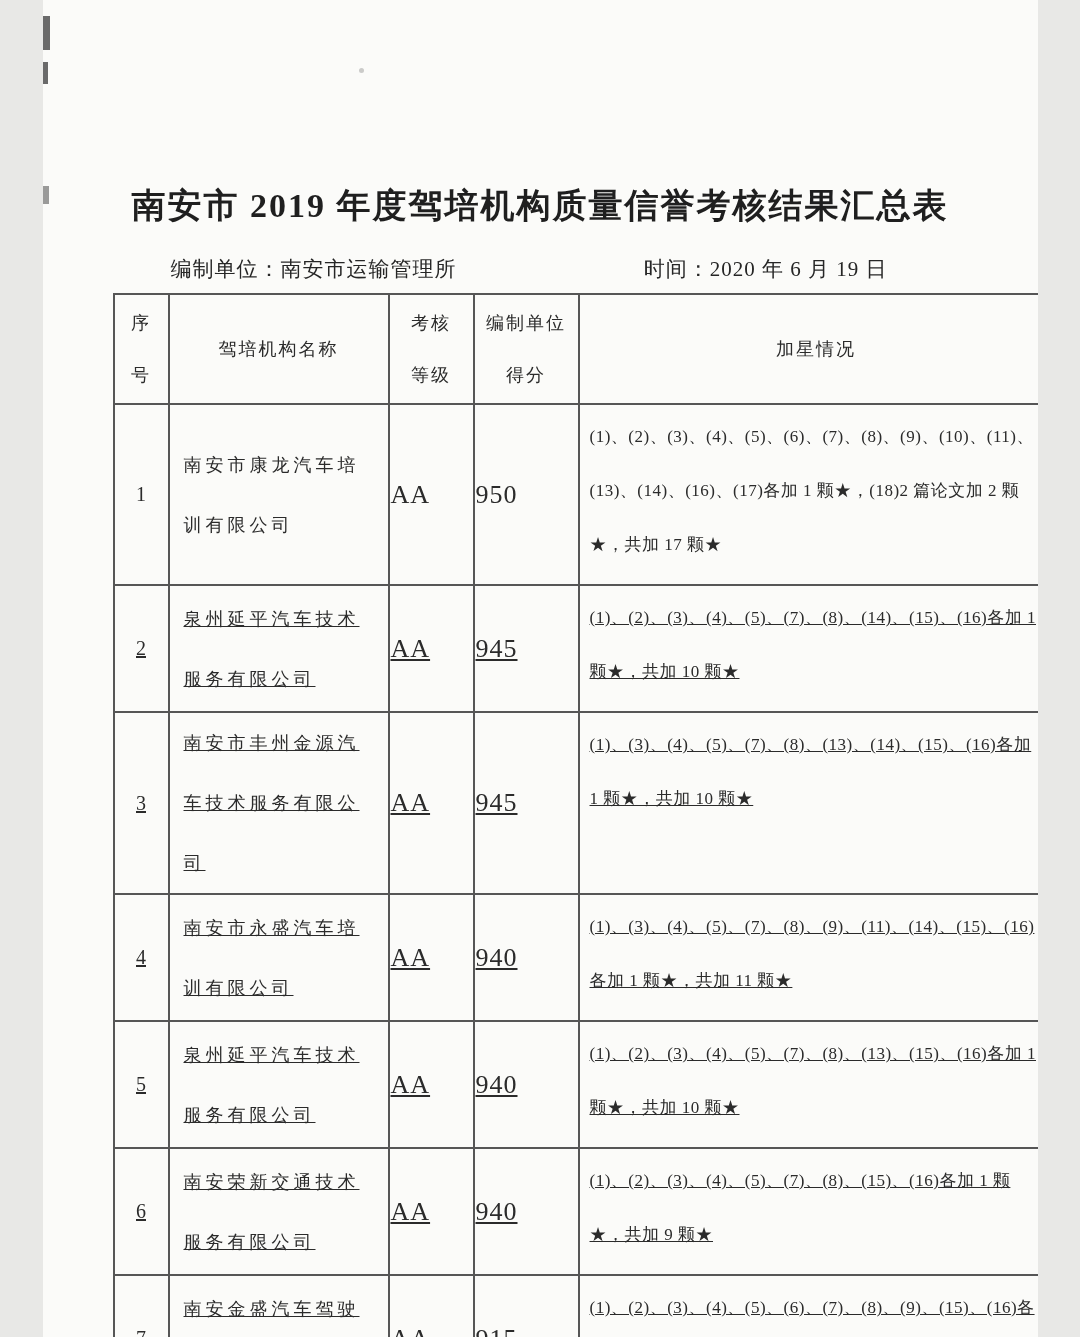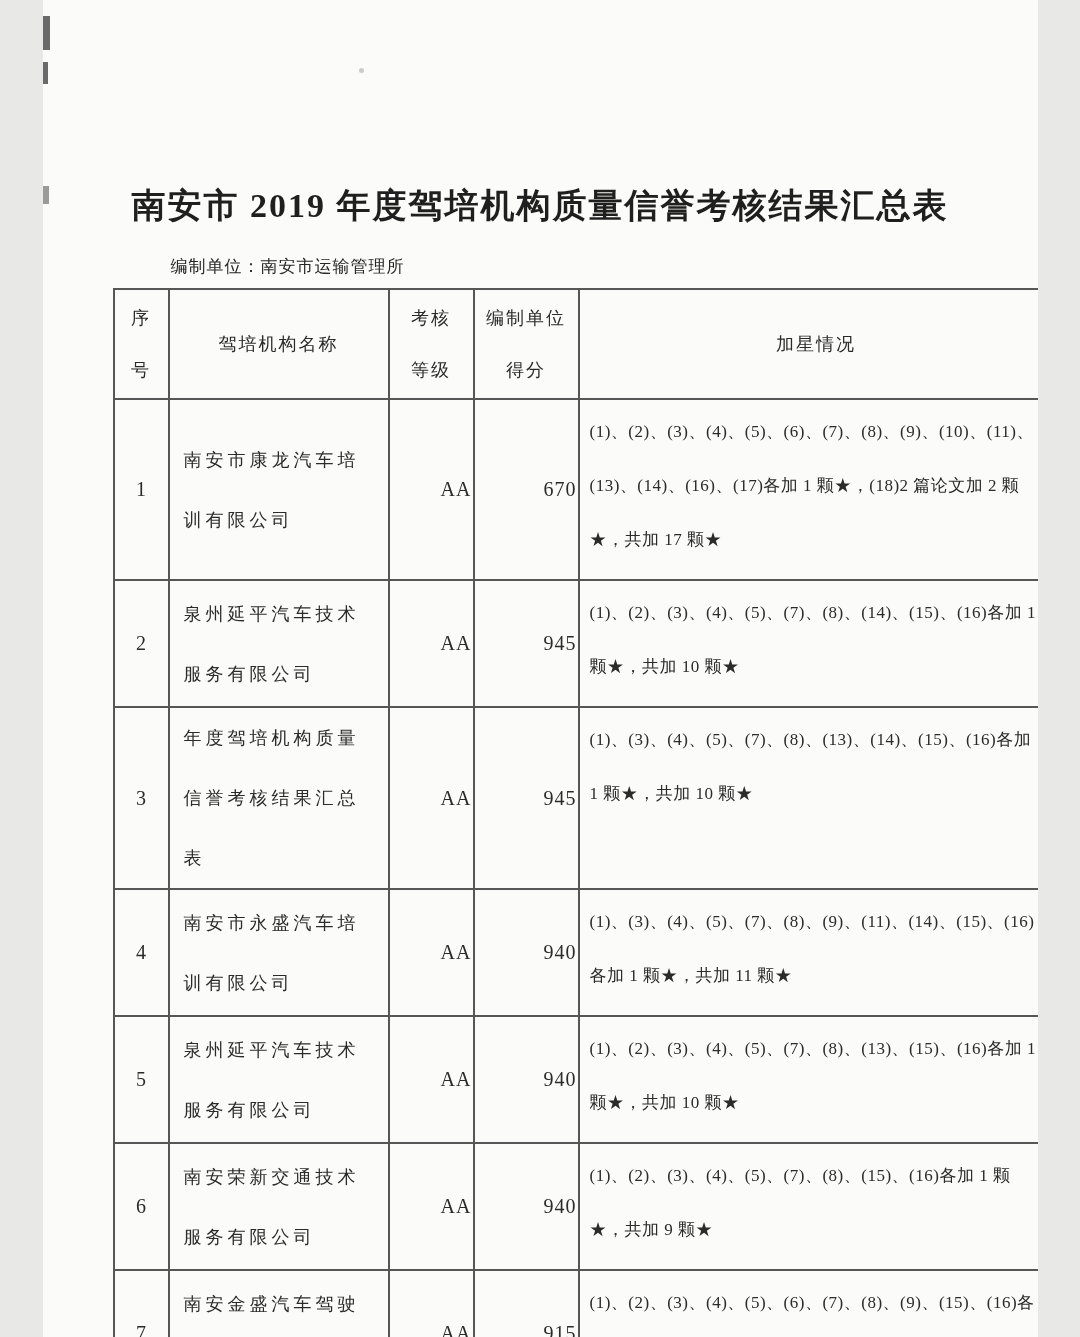--- a/index.html
+++ b/index.html
@@ -38,21 +38,21 @@
     letter-spacing: 2px;
     color: #1f1f1f;
   }
   .meta-row {
     display: flex;
     justify-content: space-between;
     align-items: baseline;
     margin: 26px 0 10px 0;
     padding-left: 128px;
     padding-right: 150px;
-    font-size: 17px;
+    font-size: 21px;
     letter-spacing: 1px;
     color: #262626;
   }
   table.result-table {
     border-collapse: collapse;
     table-layout: fixed;
     margin-left: 70px;
     width: 940px;
     background: transparent;
   }
@@ -84,48 +84,49 @@
     font-size: 20px;
   }
   td.c-name {
     vertical-align: middle;
     font-size: 18px;
     letter-spacing: 4px;
     line-height: 60px;
     padding: 0 20px 0 14px;
   }
   td.c-grade, td.c-score {
-    text-align: right;
-    vertical-align: middle;
-    font-size: 20px;
+    text-align: left;
+    vertical-align: middle;
+    font-size: 26px;
     letter-spacing: 1px;
   }
   td.c-stars {
     vertical-align: top;
     font-size: 17px;
     line-height: 54px;
     padding: 5px 8px 12px 10px;
     letter-spacing: 0.5px;
   }
   tr.row-tall td { height: 155px; }
-  tr.row-std  td { height: 108px; }
+  tr.row-std  td { height: 108px; text-decoration: underline; }
 </style>
 </head>
 <body>
 
 <div class="page">
   <div class="artifact a1"></div>
   <div class="artifact a2"></div>
   <div class="artifact a3"></div>
   <div class="artifact a4"></div>
 
   <h1 class="title">南安市 2019 年度驾培机构质量信誉考核结果汇总表</h1>
 
   <div class="meta-row">
     <span class="meta-left">编制单位：南安市运输管理所</span>
+    <span class="meta-right">时间：2020 年 6 月 19 日</span>
   </div>
 
   <table class="result-table">
     <colgroup>
       <col class="c1">
         <col class="c2">
         <col class="c3">
         <col class="c4">
         <col class="c5">
     </colgroup>
@@ -139,33 +140,33 @@
         <th>编制单位
 得分</th>
         <th>加星情况</th>
       </tr>
     </thead>
     <tbody>
       <tr class="row-tall">
         <td class="c-index">1</td>
         <td class="c-name">南安市康龙汽车培训有限公司</td>
         <td class="c-grade">AA</td>
-        <td class="c-score">670</td>
+        <td class="c-score">950</td>
         <td class="c-stars">(1)、(2)、(3)、(4)、(5)、(6)、(7)、(8)、(9)、(10)、(11)、(13)、(14)、(16)、(17)各加 1 颗★，(18)2 篇论文加 2 颗★，共加 17 颗★</td>
       </tr>
       <tr class="row-std">
         <td class="c-index">2</td>
         <td class="c-name">泉州延平汽车技术服务有限公司</td>
         <td class="c-grade">AA</td>
         <td class="c-score">945</td>
         <td class="c-stars">(1)、(2)、(3)、(4)、(5)、(7)、(8)、(14)、(15)、(16)各加 1 颗★，共加 10 颗★</td>
       </tr>
       <tr class="row-std">
         <td class="c-index">3</td>
-        <td class="c-name">年度驾培机构质量信誉考核结果汇总表</td>
+        <td class="c-name">南安市丰州金源汽车技术服务有限公司</td>
         <td class="c-grade">AA</td>
         <td class="c-score">945</td>
         <td class="c-stars">(1)、(3)、(4)、(5)、(7)、(8)、(13)、(14)、(15)、(16)各加 1 颗★，共加 10 颗★</td>
       </tr>
       <tr class="row-std">
         <td class="c-index">4</td>
         <td class="c-name">南安市永盛汽车培训有限公司</td>
         <td class="c-grade">AA</td>
         <td class="c-score">940</td>
         <td class="c-stars">(1)、(3)、(4)、(5)、(7)、(8)、(9)、(11)、(14)、(15)、(16)各加 1 颗★，共加 11 颗★</td>

